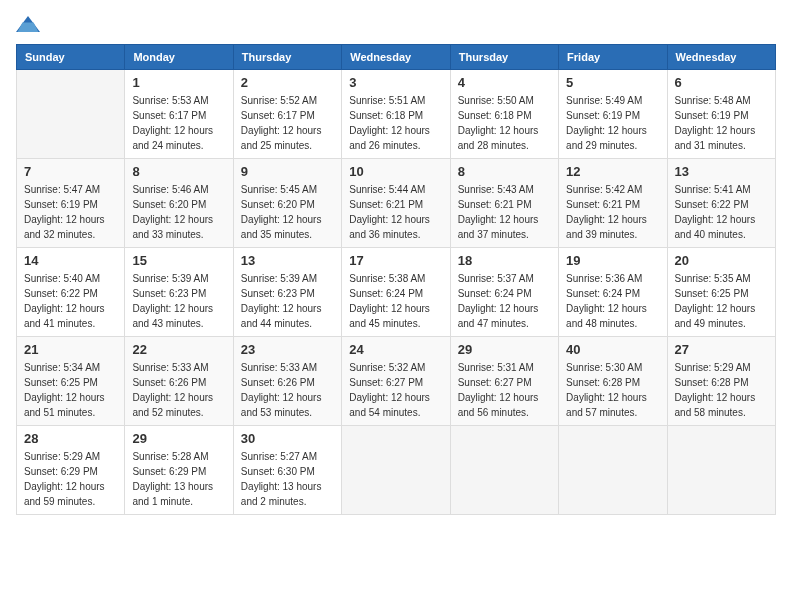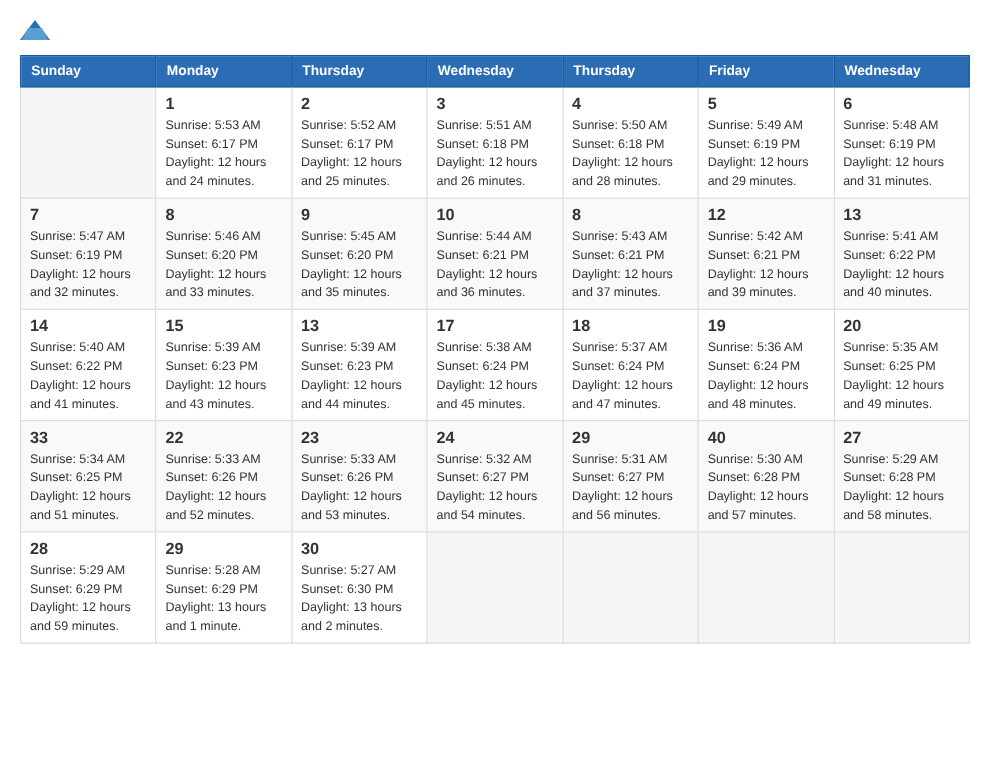--- a/index.html
+++ b/index.html
@@ -191,21 +191,21 @@
           <span class="day-number">19</span>
           <div class="day-detail">Sunrise: 5:36 AM<br>Sunset: 6:24 PM<br>Daylight: 12 hours and 48 minutes.</div>
         </td>
         <td>
           <span class="day-number">20</span>
           <div class="day-detail">Sunrise: 5:35 AM<br>Sunset: 6:25 PM<br>Daylight: 12 hours and 49 minutes.</div>
         </td>
       </tr>
       <tr>
         <td>
-          <span class="day-number">33</span>
+          <span class="day-number">21</span>
           <div class="day-detail">Sunrise: 5:34 AM<br>Sunset: 6:25 PM<br>Daylight: 12 hours and 51 minutes.</div>
         </td>
         <td>
           <span class="day-number">22</span>
           <div class="day-detail">Sunrise: 5:33 AM<br>Sunset: 6:26 PM<br>Daylight: 12 hours and 52 minutes.</div>
         </td>
         <td>
           <span class="day-number">23</span>
           <div class="day-detail">Sunrise: 5:33 AM<br>Sunset: 6:26 PM<br>Daylight: 12 hours and 53 minutes.</div>
         </td>

